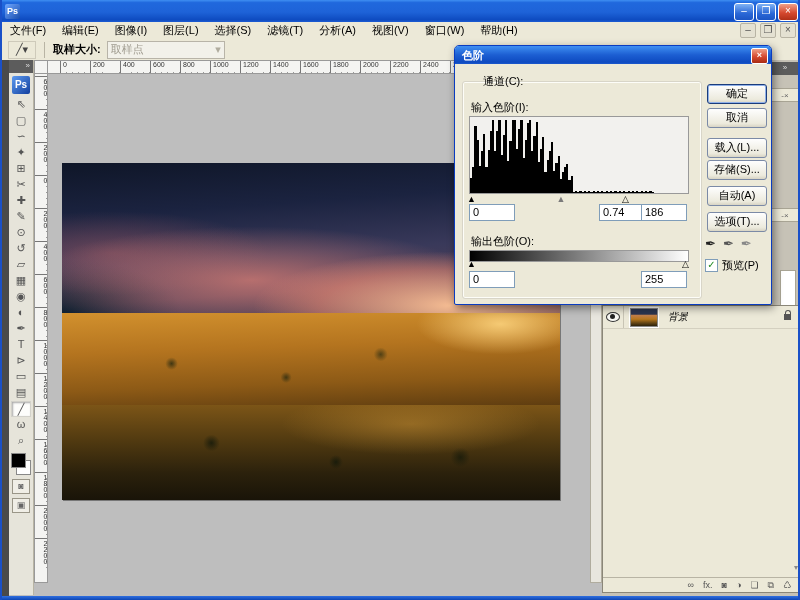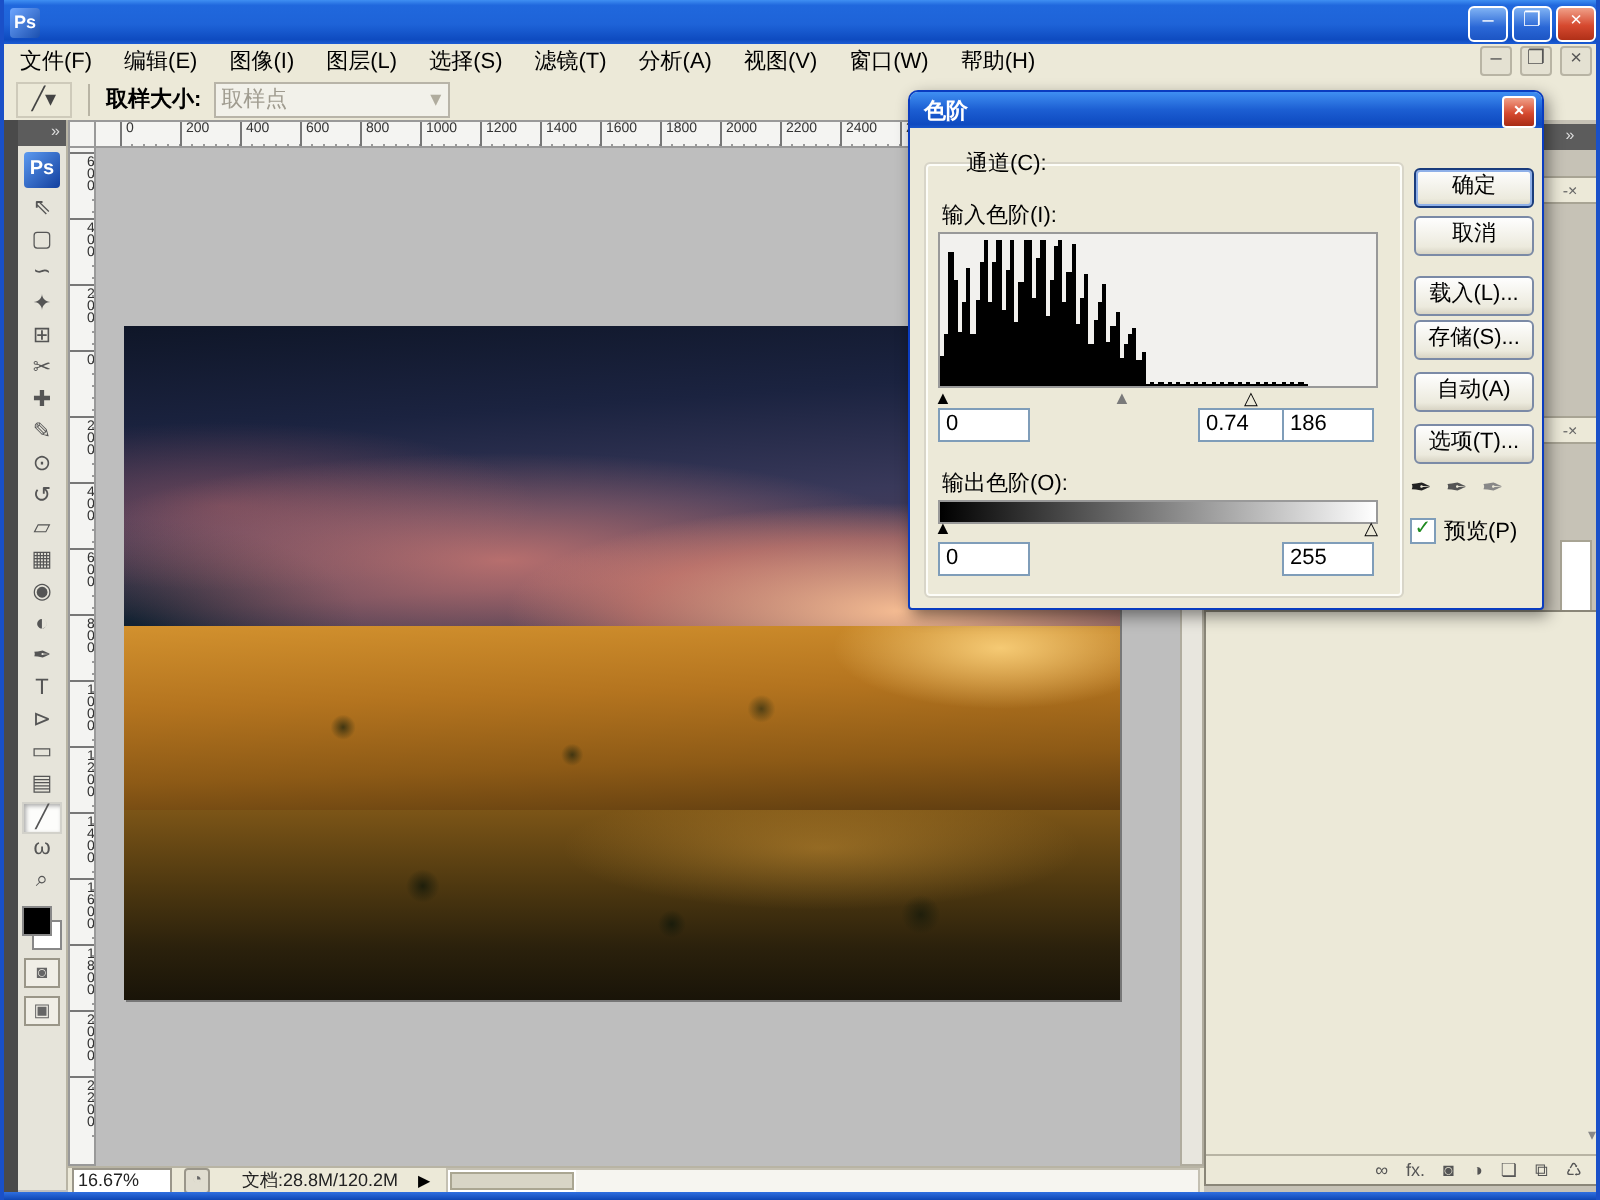--- a/index.html
+++ b/index.html
@@ -294,43 +294,42 @@
   <div class="abs" id="doc-vscroll"></div>
 
   <div class="abs" id="dock-right">
     <div id="dock-head">»</div>
     <div class="mini-panel-head" style="top:28px;">-×</div>
     <div class="mini-panel-head" style="top:148px;">-×</div>
     <div id="mini-scroll"></div>
 
     <div id="layers-panel">
       <div id="layer-rows">
+          <div class="layer-row">
+            <div class="eye-cell">
+              <div class="eye"></div>
+            </div>
+            <div class="thumb photo" style="margin-left: 6px; margin-right: 10px;"></div>
+            <div class="layer-label italic">背景</div>
+            <div class="lock"></div>
+          </div>
         </div>
       <div id="panel-chevron">▾</div>
       <div id="layers-bottom">
           <div>∞</div>
           <div>fx.</div>
           <div>◙</div>
           <div>◑</div>
           <div>❏</div>
           <div>⧉</div>
           <div>♺</div>
         </div>
     </div>
   </div>
 
-  <div class="abs" id="statusbar">
-    <div id="zoom-field">16.67%</div>
-    <div id="status-icon">◔</div>
-    <div id="doc-info">文档:28.8M/120.2M</div>
-    <div id="status-flyout">▶</div>
-    <div id="status-scroll">
-        <div class="thumb"></div>
-      </div>
-  </div>
   <div class="abs" id="bottom-edge"></div>
 
   <div class="abs" id="levels-dialog">
     <div id="dlg-title">
       <span>色阶</span>
       <div id="dlg-close">×</div>
     </div>
     <div id="dlg-body">
       <div id="dlg-groupbox"></div>
       <div id="channel-label">通道(C):</div>

